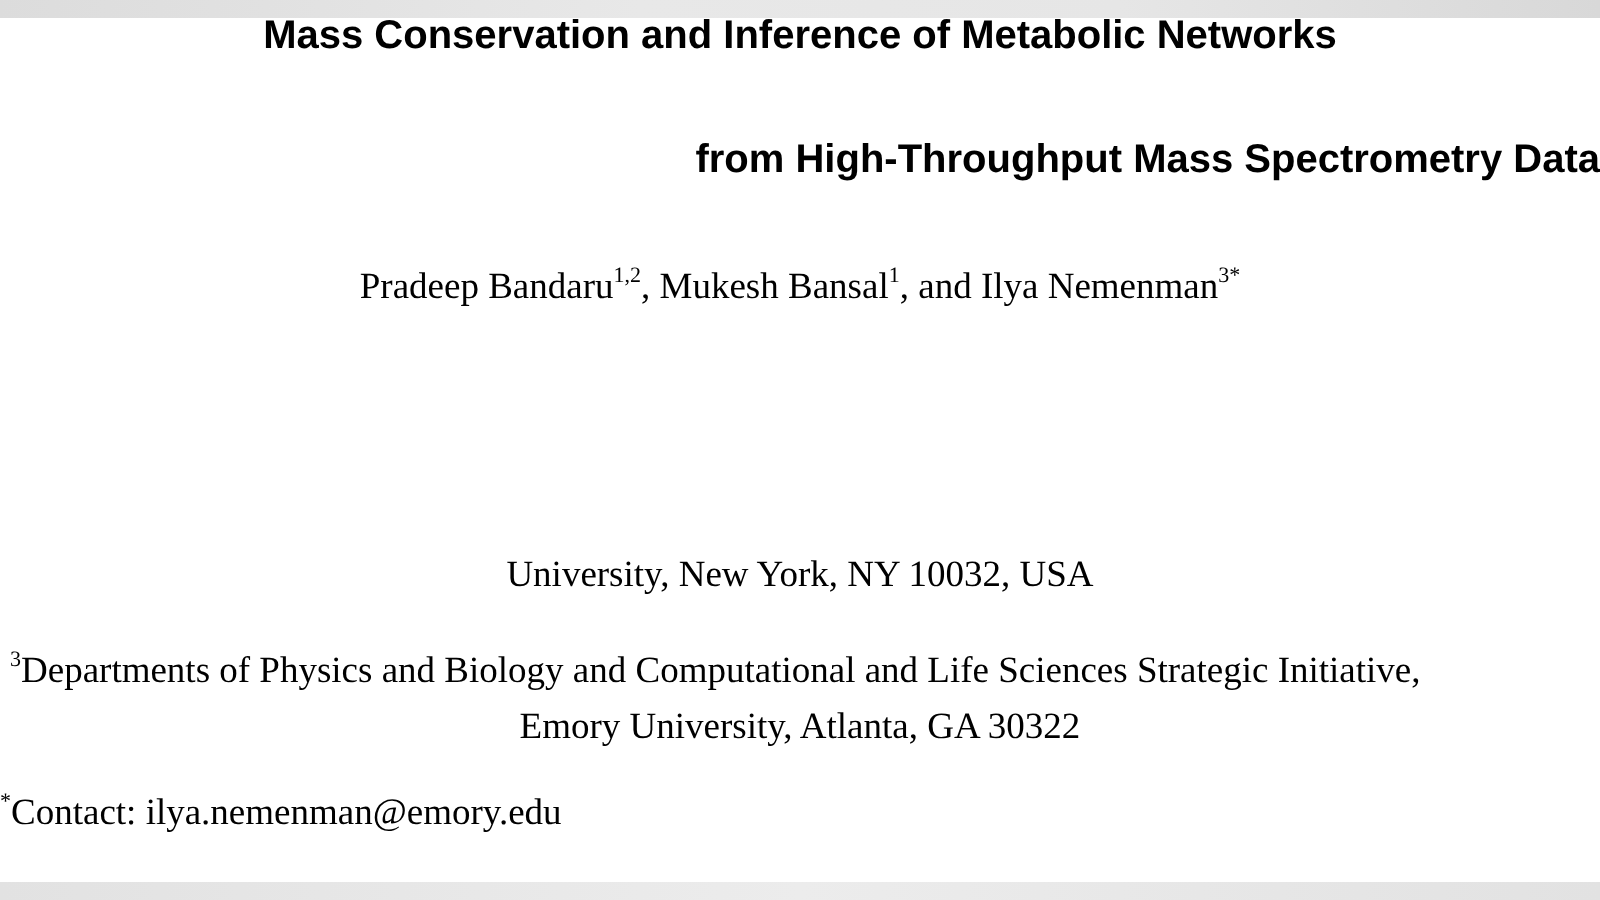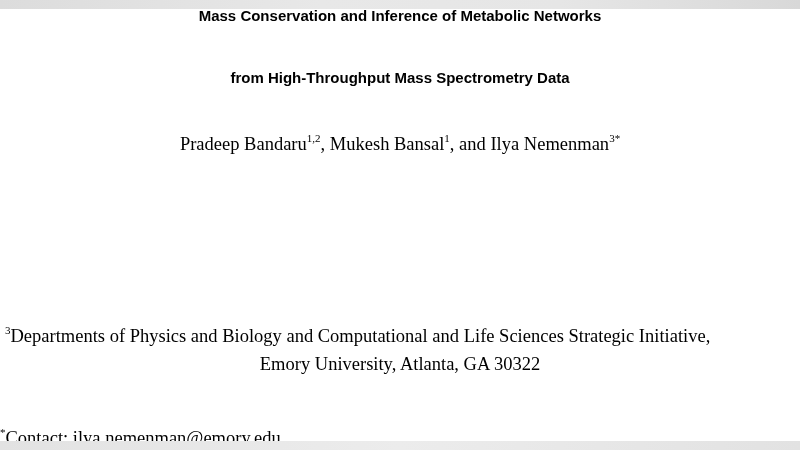--- a/index.html
+++ b/index.html
@@ -28,26 +28,26 @@
       left: 0; top: 441px;
       width: 800px; height: 9px;
       background: linear-gradient(to right, #e2e2e2, #ececec 50%, #e2e2e2);
     }
     .title {
       position: absolute;
       left: 0; width: 800px;
       text-align: center;
       font-family: "Liberation Sans", sans-serif;
       font-weight: bold;
-      font-size: 15px;
+      font-size: 20px;
       line-height: 1;
       white-space: nowrap;
     }
     .title.l1 { top: 8px; }
-    .title.l2 { top: 70px; }
+    .title.l2 { top: 70px; text-align: right; }
     .serif {
       position: absolute;
       font-family: "Liberation Serif", serif;
       font-size: 18.5px;
       line-height: 1;
       white-space: nowrap;
       color: #000000;
     }
     .center { left: 0; width: 800px; text-align: center; }
     sup {
@@ -69,25 +69,26 @@
 
   <div class="title l1">Mass Conservation and Inference of Metabolic Networks</div>
   <div class="title l2">from High-Throughput Mass Spectrometry Data</div>
 
   <div class="serif center" style="top:135px;">
     <span>Pradeep Bandaru</span><sup>1,2</sup><span>, </span><span>Mukesh Bansal</span><sup>1</sup><span>, and </span><span>Ilya Nemenman</span><sup>3*</sup>
   </div>
 
 
 
+  <div class="serif center" style="top:279px;">University, New York, NY 10032, USA</div>
 
   <div class="serif" style="top:327px; left:5px;">
     <sup>3</sup><span>Departments of Physics and Biology and Computational and Life Sciences Strategic Initiative,</span>
   </div>
 
   <div class="serif center" style="top:355px;">Emory University, Atlanta, GA 30322</div>
 
-  <div class="serif" style="top:398px; left:0px;margin-top:31px;">
+  <div class="serif" style="top:398px; left:0px;">
     <sup>*</sup><span>Contact: </span><span>ilya.nemenman@emory.edu</span>
   </div>
 
   <div class="band-bottom"></div>
 </div>
 
 </body></html>

